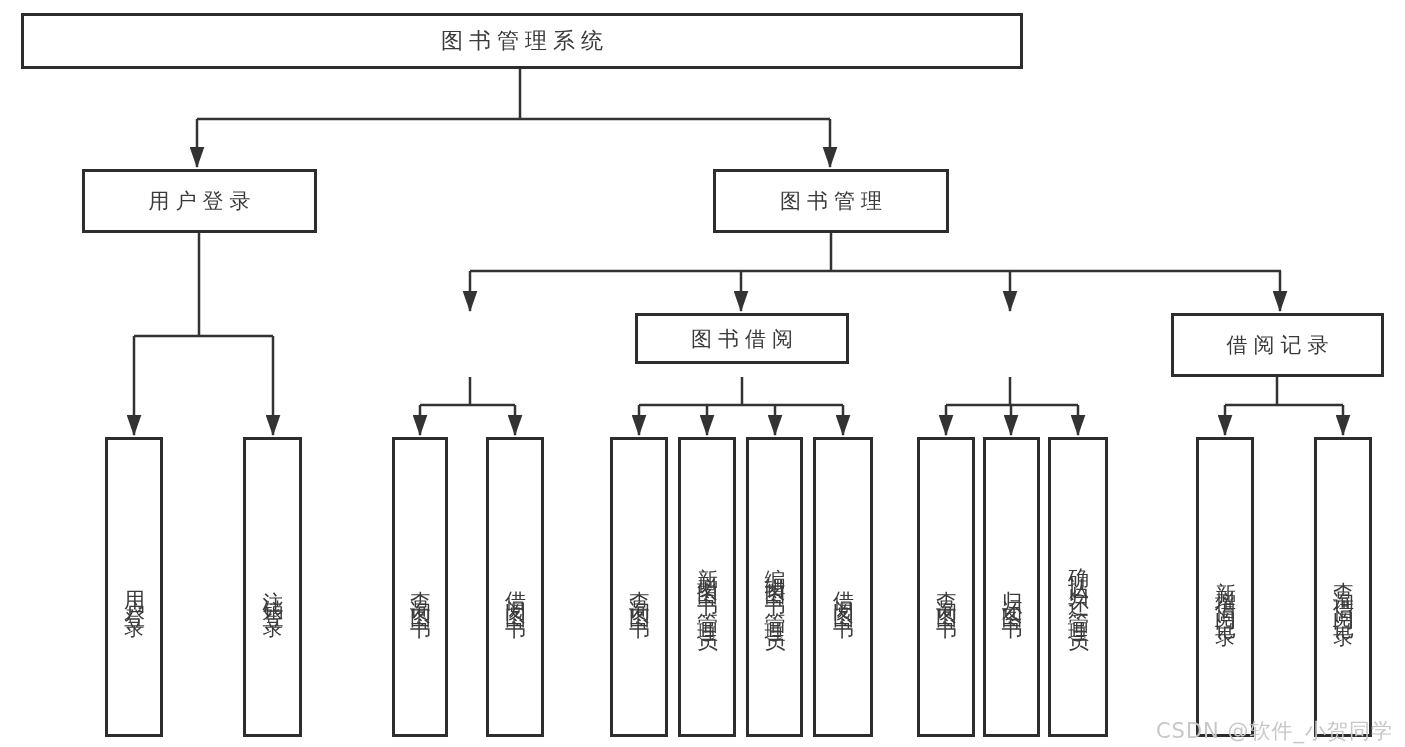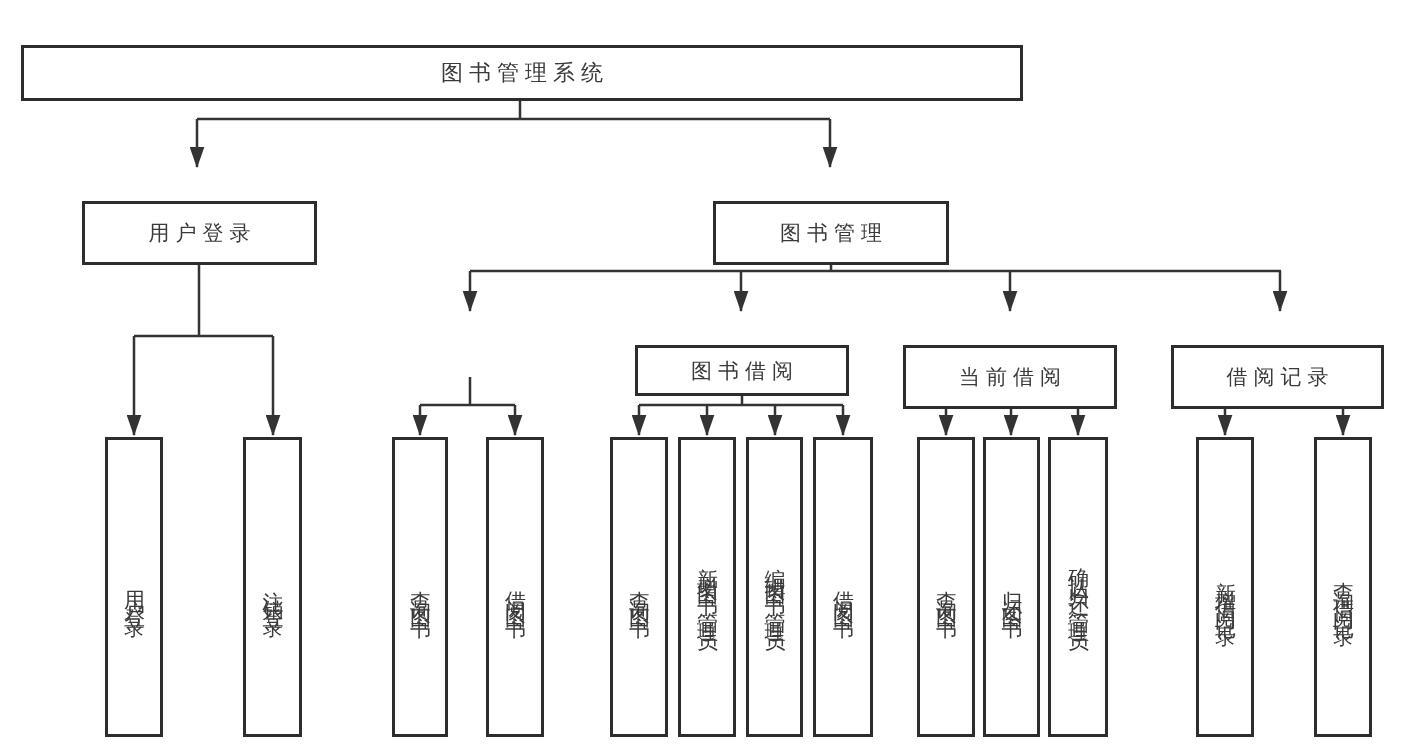--- a/index.html
+++ b/index.html
@@ -36,21 +36,20 @@
     align-items: center;
     justify-content: center;
     color: #3a3a3a;
     text-align: center;
   }
   .hbox {
     font-size: 21px;
     letter-spacing: 6px;
     padding-left: 6px; 
     white-space: nowrap;
-    margin-top: 32px;
   }
   .root-box {
     font-size: 22px;
   }
   .vbox {
     writing-mode: vertical-rl;
     font-size: 21px;
     letter-spacing: 9px;
     line-height: 1;
     padding-top: 9px; 
@@ -106,35 +105,35 @@
     <path d="M1225 405 V435" marker-end="url(#arr)"></path>
     <path d="M1343 405 V435" marker-end="url(#arr)"></path>
   </svg>
 
   <div class="node hbox root-box" style="left:21px; top:13px; width:1002px; height:56px;">图书管理系统</div>
 
   <div class="node hbox" style="left:82px; top:169px; width:235px; height:64px;">用户登录</div>
   <div class="node hbox" style="left:713px; top:169px; width:236px; height:64px;">图书管理</div>
 
   <div class="node hbox" style="left:635px; top:313px; width:214px; height:51px;">图书借阅</div>
-  <div class="node hbox" style="left:903px; top:313px; width:214px; height:64px;">当前借阅</div>
   <div class="node hbox" style="left:1171px; top:313px; width:213px; height:64px;">借阅记录</div>
 
   <div class="node vbox" style="left:105px; top:437px; width:58px; height:300px;">用户登录</div>
   <div class="node vbox" style="left:243px; top:437px; width:59px; height:300px;">注销登录</div>
 
   <div class="node vbox" style="left:392px; top:437px; width:56px; height:300px;">查询图书</div>
   <div class="node vbox" style="left:486px; top:437px; width:58px; height:300px;">借阅图书</div>
 
   <div class="node vbox" style="left:610px; top:437px; width:58px; height:300px;">查询图书</div>
   <div class="node vbox" style="left:678px; top:437px; width:58px; height:300px;">新增图书（管理员）</div>
   <div class="node vbox" style="left:746px; top:437px; width:57px; height:300px;">编辑图书（管理员）</div>
   <div class="node vbox" style="left:813px; top:437px; width:60px; height:300px;">借阅图书</div>
 
   <div class="node vbox" style="left:917px; top:437px; width:58px; height:300px;">查询图书</div>
   <div class="node vbox" style="left:983px; top:437px; width:57px; height:300px;">归还图书</div>
   <div class="node vbox" style="left:1048px; top:437px; width:60px; height:300px;">确认归还（管理员）</div>
 
   <div class="node vbox" style="left:1196px; top:437px; width:58px; height:300px;">新增借阅记录</div>
   <div class="node vbox" style="left:1314px; top:437px; width:58px; height:300px;">查询借阅记录</div>
 
+  <div class="watermark">CSDN @软件_小贺同学</div>
 
 </div>
 
 </body></html>

